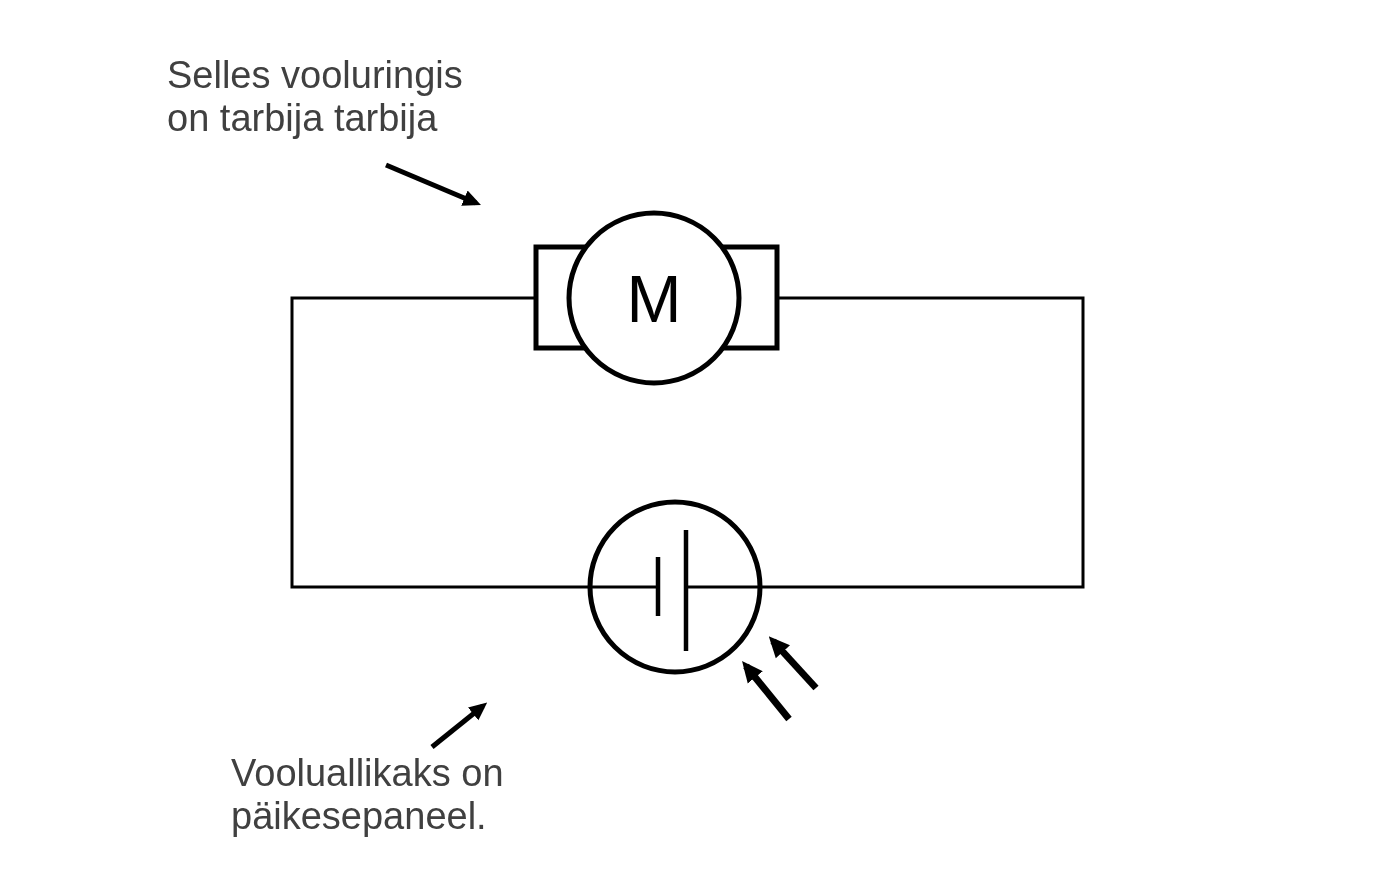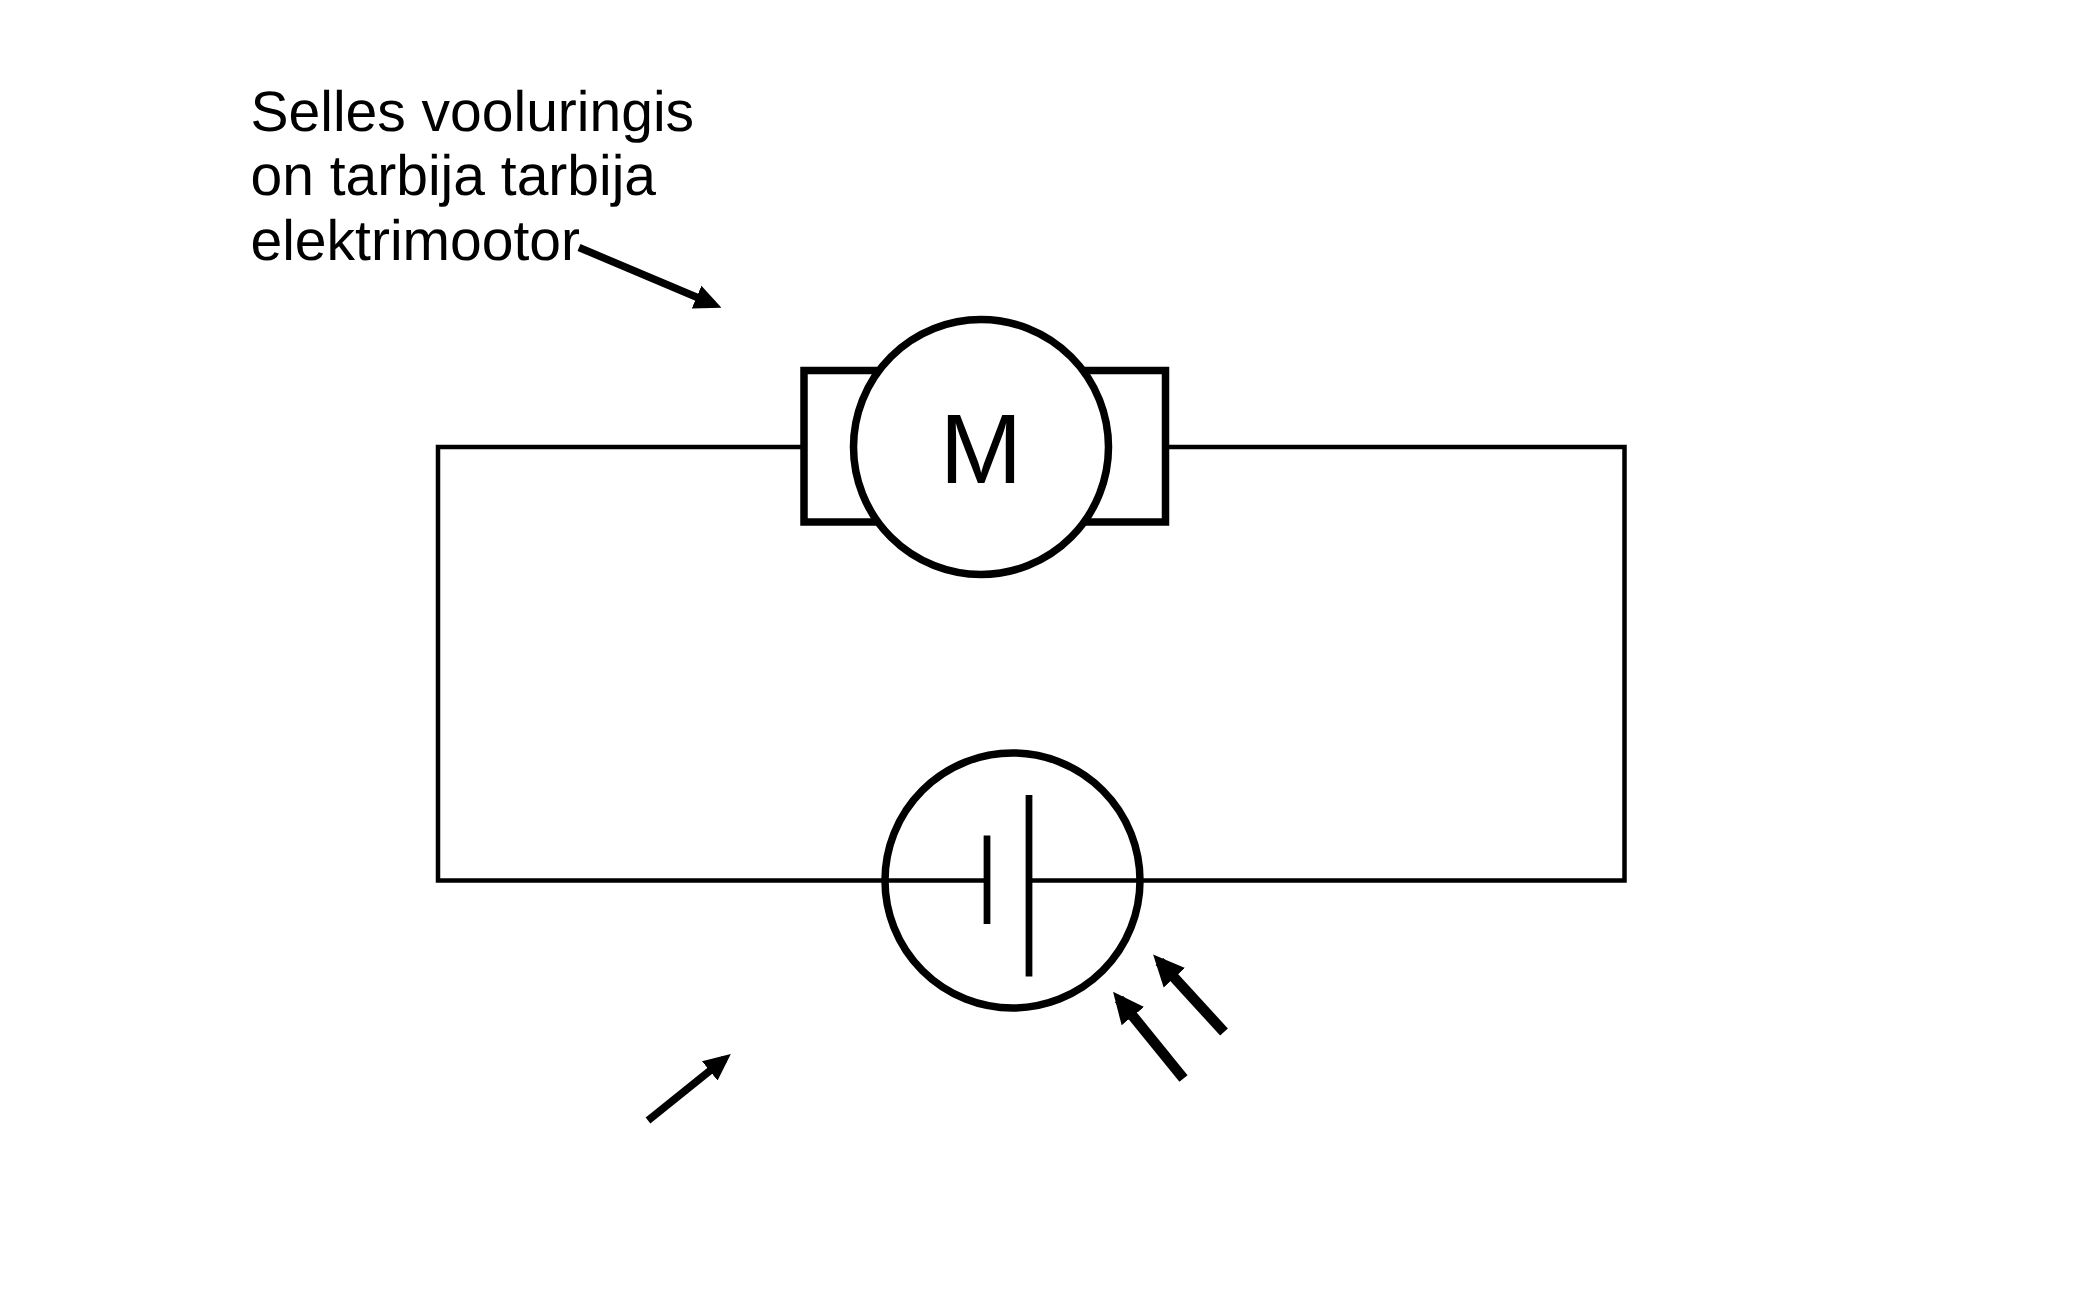--- a/index.html
+++ b/index.html
@@ -15,21 +15,21 @@
   }
   .stage svg {
     position: absolute;
     left: 0; top: 0;
   }
   .note {
     position: absolute;
     font-size: 38px;
     line-height: 43px;
     font-weight: 400;
-    color: #000000;
+    color: #404040;
     white-space: nowrap;
   }
   .note-consumer { left: 167px; top: 54px; }
   .note-source   { left: 231px; top: 752px; }
 </style>
 </head>
 <body>
 
 <div class="stage">
 
@@ -65,17 +65,20 @@
       <line x1="816" y1="688" x2="773" y2="641" stroke="#000000" stroke-width="7" marker-end="url(#ah-l)"></line>
     </g>
 
     <line x1="386" y1="165" x2="476" y2="203" stroke="#000000" stroke-width="5" marker-end="url(#ah-s)"></line>
     <line x1="432" y1="747" x2="483" y2="706" stroke="#000000" stroke-width="5" marker-end="url(#ah-s)"></line>
   </svg>
 
   <div class="note note-consumer">
     <div>Selles vooluringis</div>
     <div>on tarbija tarbija</div>
-    <div>elektrimootor</div>
   </div>
 
+  <div class="note note-source">
+    <div>Vooluallikaks on</div>
+    <div>päikesepaneel.</div>
+  </div>
 
 </div>
 
 </body></html>

